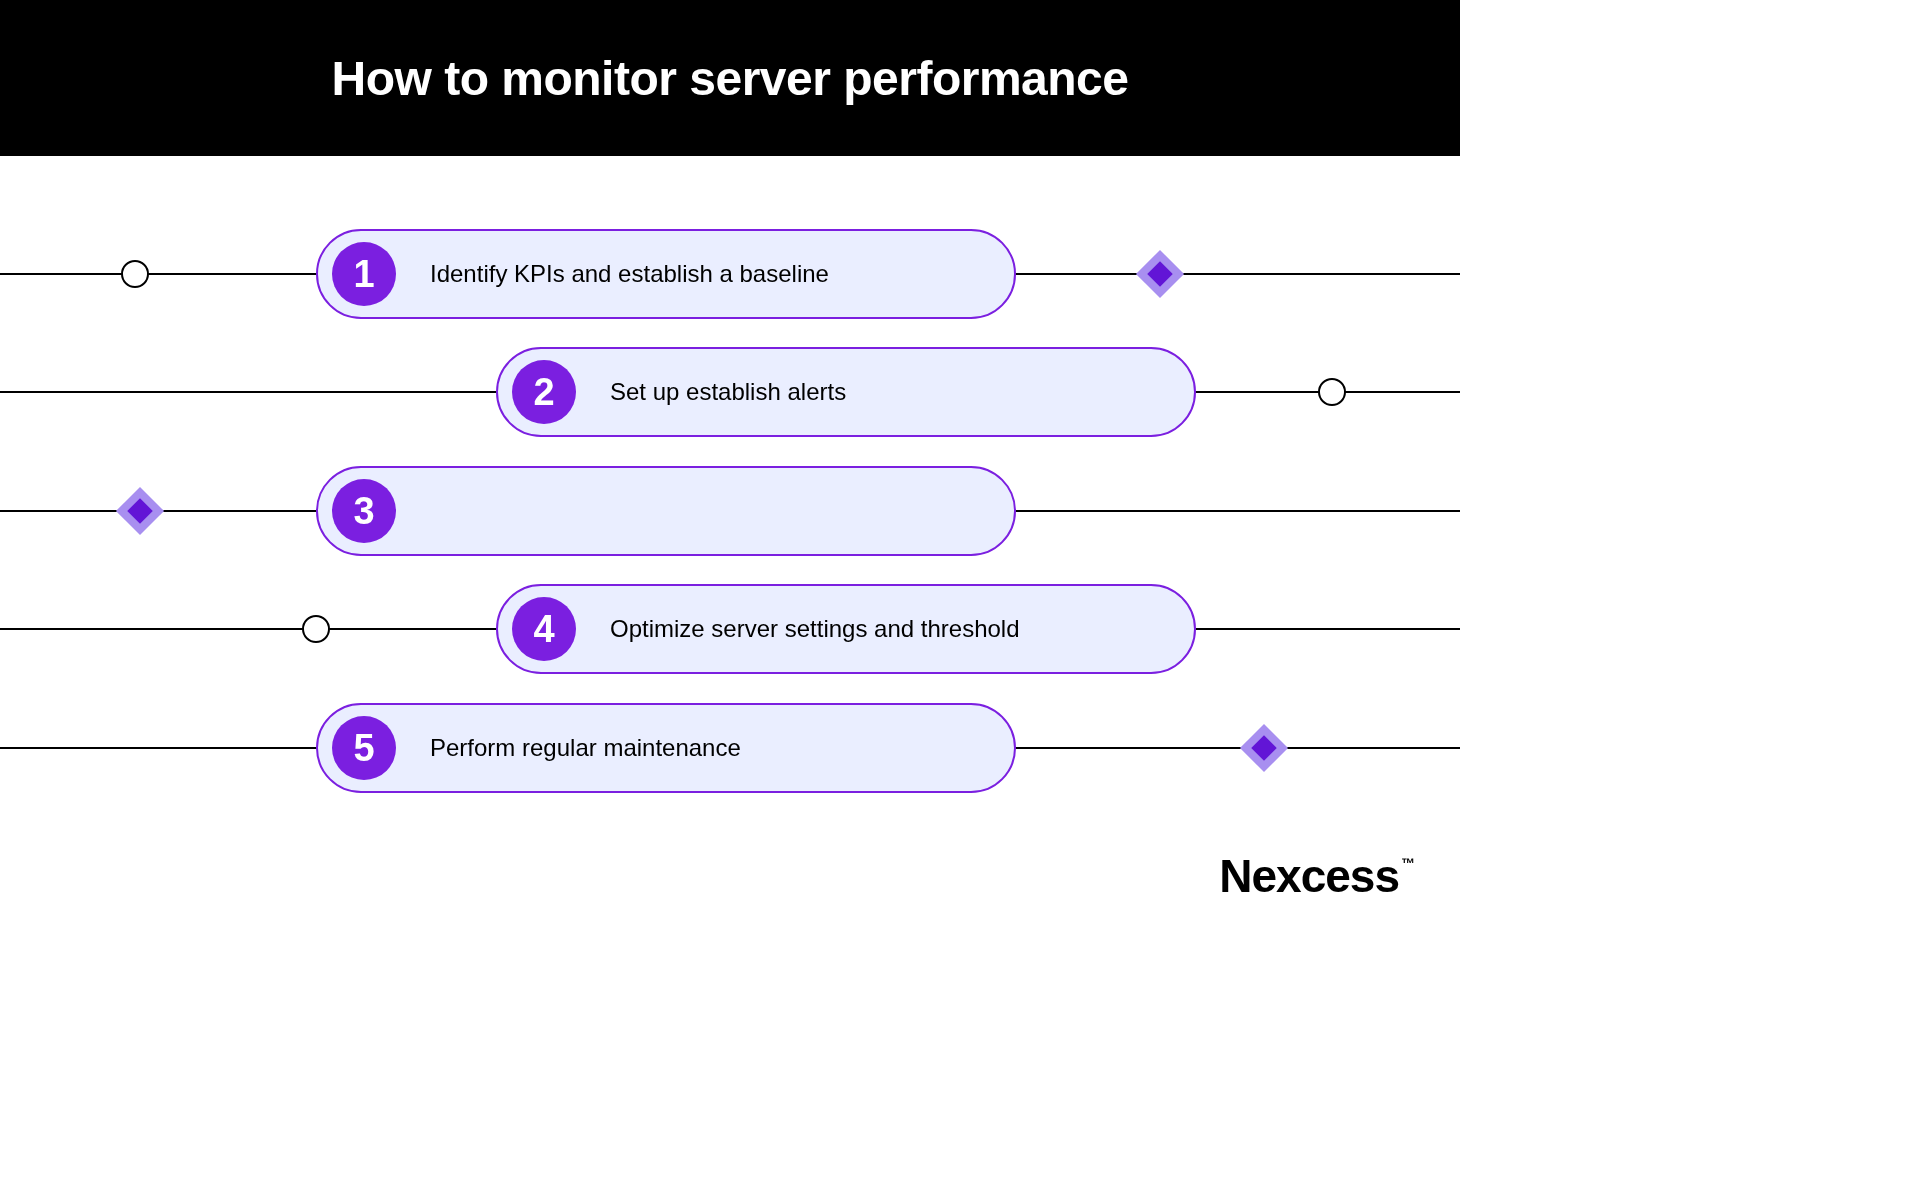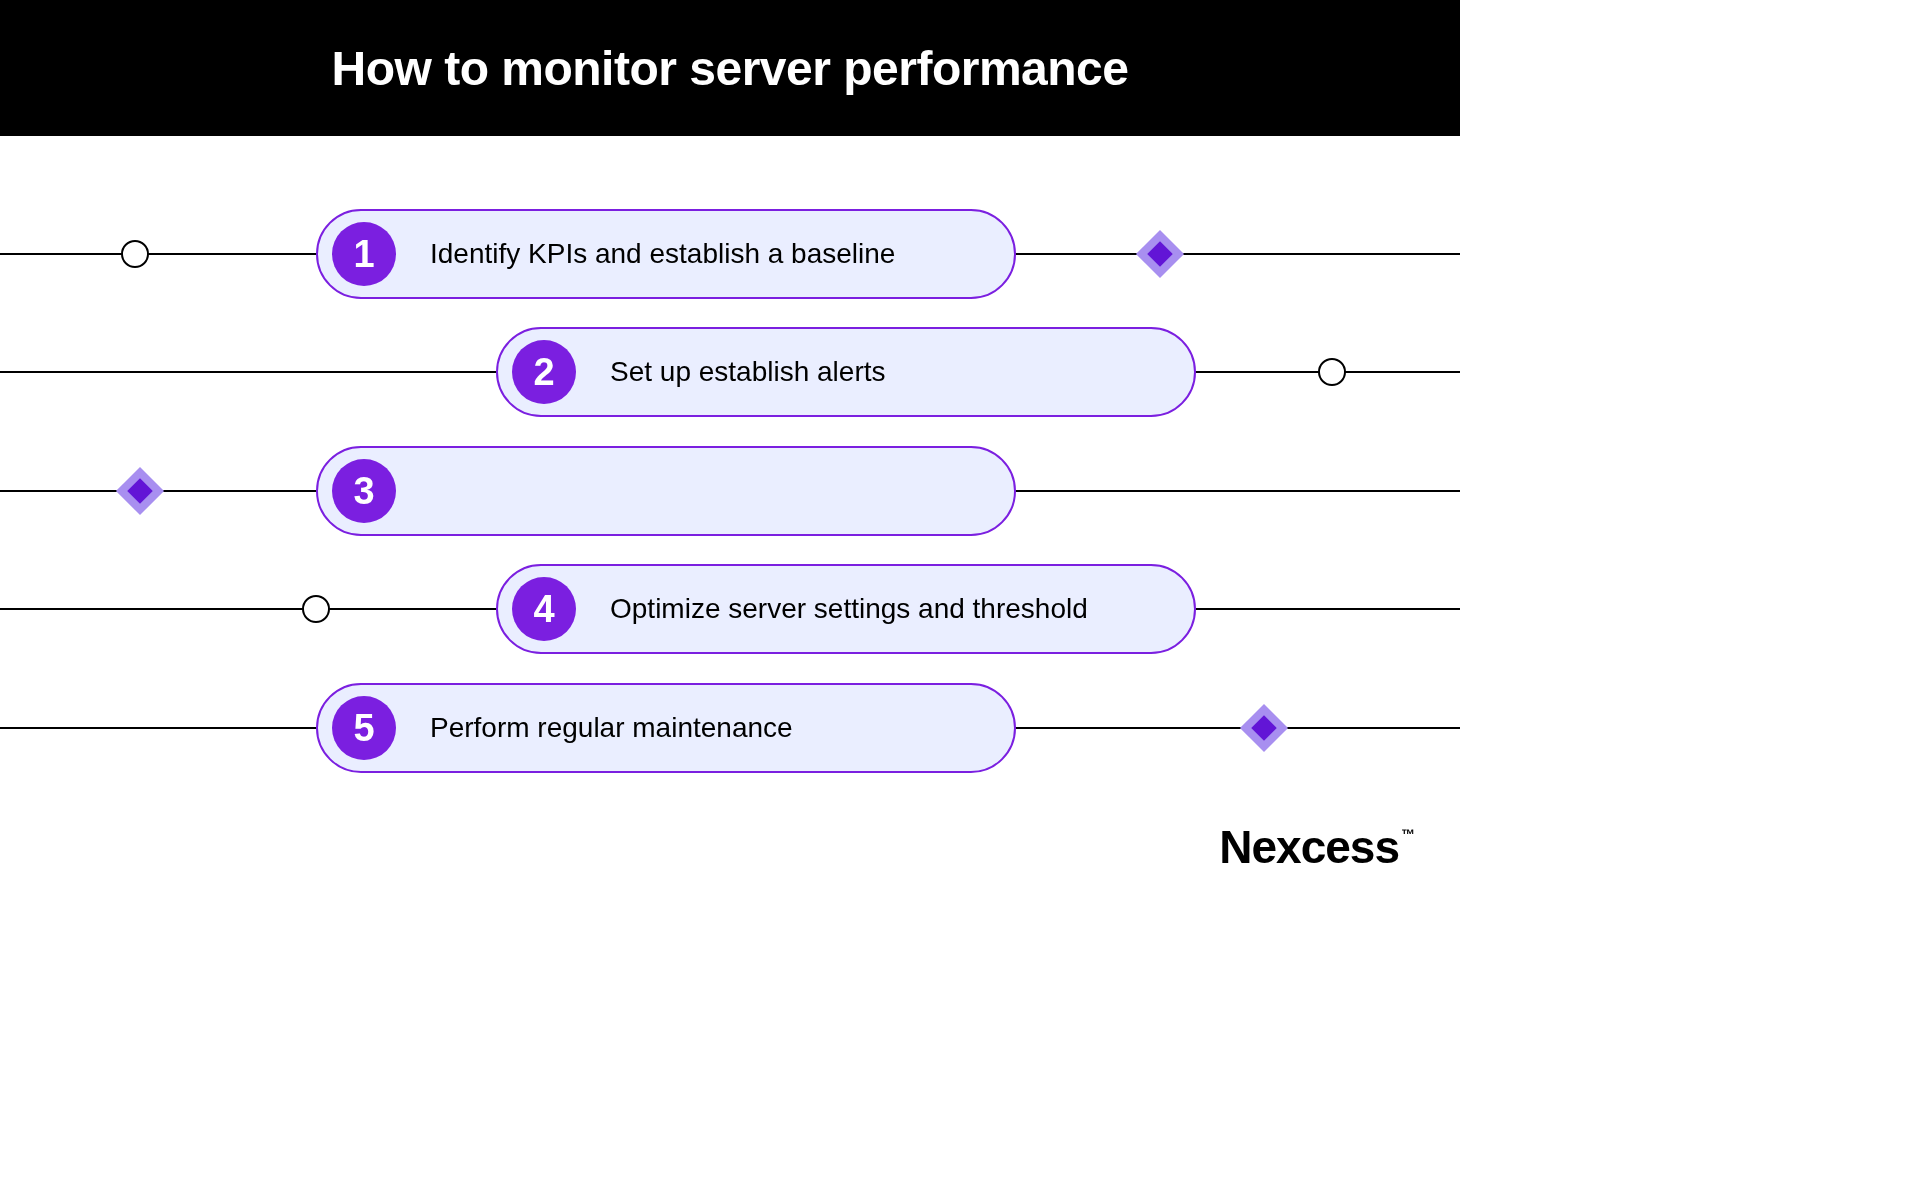--- a/index.html
+++ b/index.html
@@ -6,21 +6,21 @@
   body {
     font-family: -apple-system, BlinkMacSystemFont, "Segoe UI", Helvetica, Arial, sans-serif;
     background: #ffffff;
     width: 1460px;
     height: 912px;
     position: relative;
     overflow: hidden;
   }
   .header {
     background: #000000;
-    height: 136px;
+    height: 156px;
     display: flex;
     align-items: center;
     justify-content: center;
   }
   .title {
     color: #ffffff;
     font-size: 48px;
     font-weight: 700;
     letter-spacing: -0.5px;
   }
@@ -91,28 +91,28 @@
     font-size: 38px;
     font-weight: 700;
     display: flex;
     align-items: center;
     justify-content: center;
     margin-left: 14px;
     flex-shrink: 0;
   }
   .pill-text {
     color: #000000;
-    font-size: 28px;
+    font-size: 24px;
     font-weight: 400;
     margin-left: 34px;
   }
   .brand {
     position: absolute;
     right: 48px;
-    bottom: 38px;
+    bottom: 29px;
     font-size: 46px;
     font-weight: 700;
     letter-spacing: -1px;
     color: #000000;
   }
   .brand-tm {
     font-size: 14px;
     vertical-align: top;
     position: relative;
     top: 6px;

